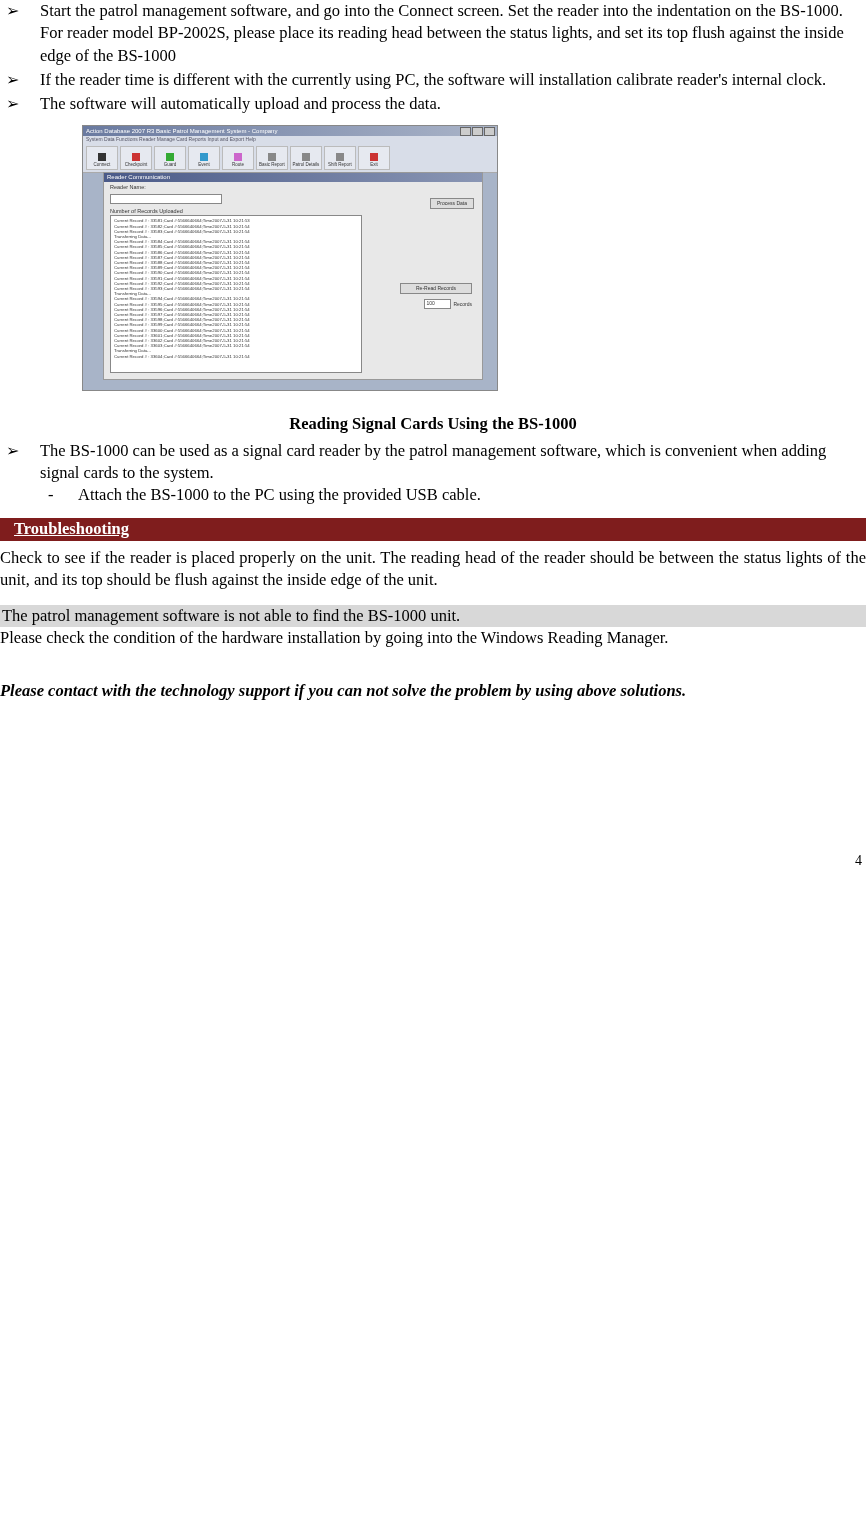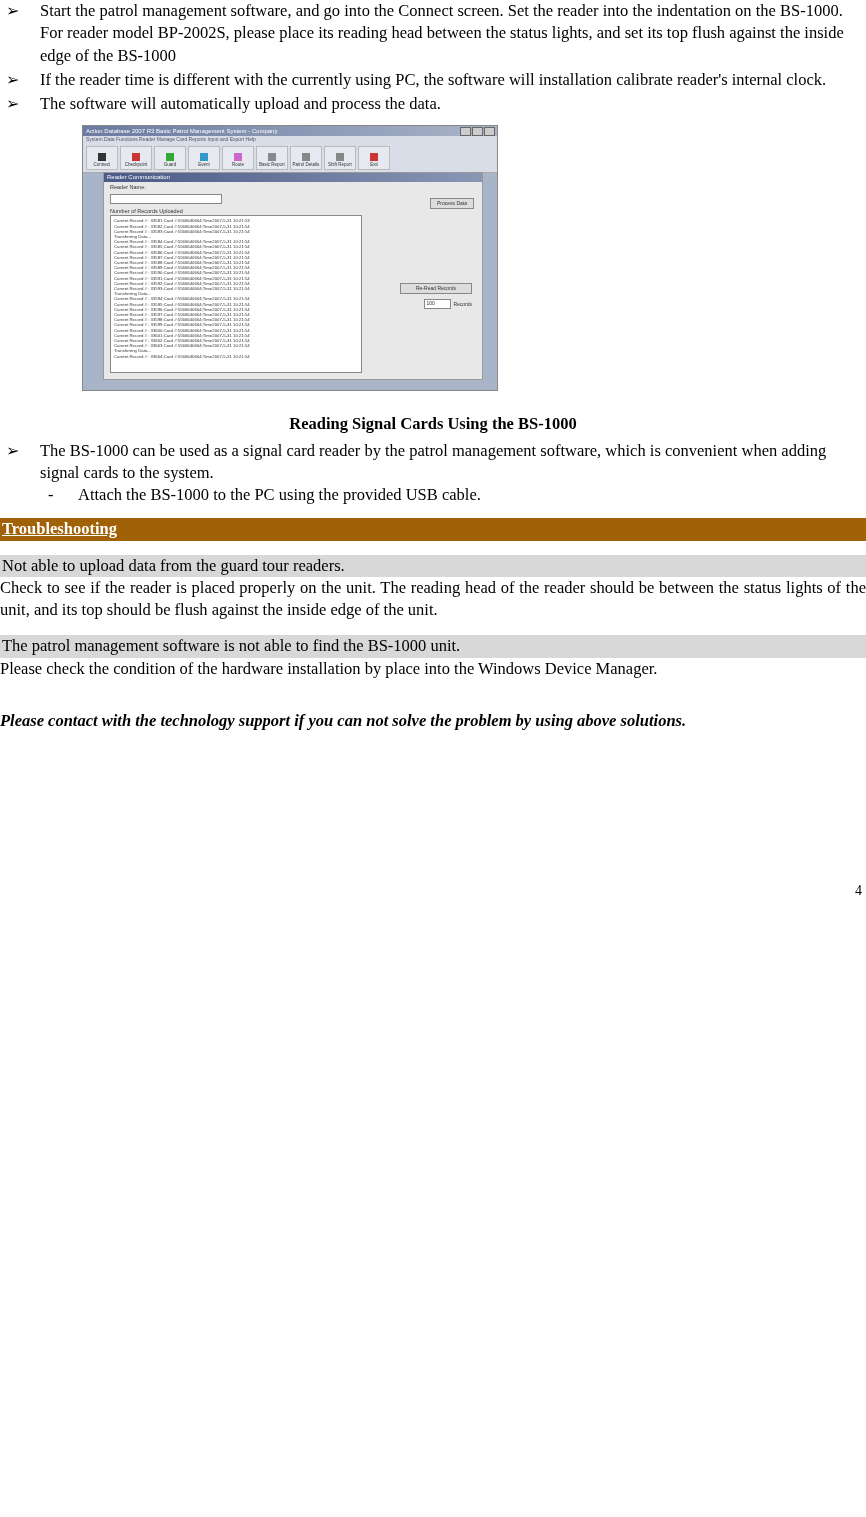--- a/index.html
+++ b/index.html
@@ -44,24 +44,24 @@
     position: absolute;
     left: -30px;
     top: 0;
   }
   .section-heading {
     font-weight: bold;
     margin: 22px 0 4px 0;
     text-align: center;
   }
   .black-bar {
-    background: #a16207;
+    background: #7f1d1d;
     color: #fff;
     font-weight: bold;
-    padding: 0 2px;
+    padding: 0 14px;
     margin: 12px 0 6px 0;
   }
   .black-bar span {
     text-decoration: underline;
   }
   .grey-bar {
     background: #d8d8d8;
     padding: 0 2px;
     margin-top: 14px;
   }
@@ -318,22 +318,21 @@
     <li>
       <span>The BS-1000 can be used as a signal card reader by the patrol management software, which is convenient when adding signal cards to the system.</span>
       <ul class="dash">
         <li>Attach the BS-1000 to the PC using the provided USB cable.</li>
       </ul>
     </li>
   </ul>
 
   <div class="black-bar"><span>Troubleshooting</span></div>
 
-  <div class="grey-bar">Not able to upload data from the guard tour readers.</div>
   <p class="body-text">Check to see if the reader is placed properly on the unit. The reading head of the reader should be between the status lights of the unit, and its top should be flush against the inside edge of the unit.</p>
 
   <div class="grey-bar">The patrol management software is not able to find the BS-1000 unit.</div>
-  <p class="body-text">Please check the condition of the hardware installation by place into the Windows Device Manager.</p>
+  <p class="body-text">Please check the condition of the hardware installation by going into the Windows Reading Manager.</p>
 
   <p class="italic-bold">Please contact with the technology support if you can not solve the problem by using above solutions.</p>
 
   <div class="page-number">4</div>
 </div>
 
 </body></html>

